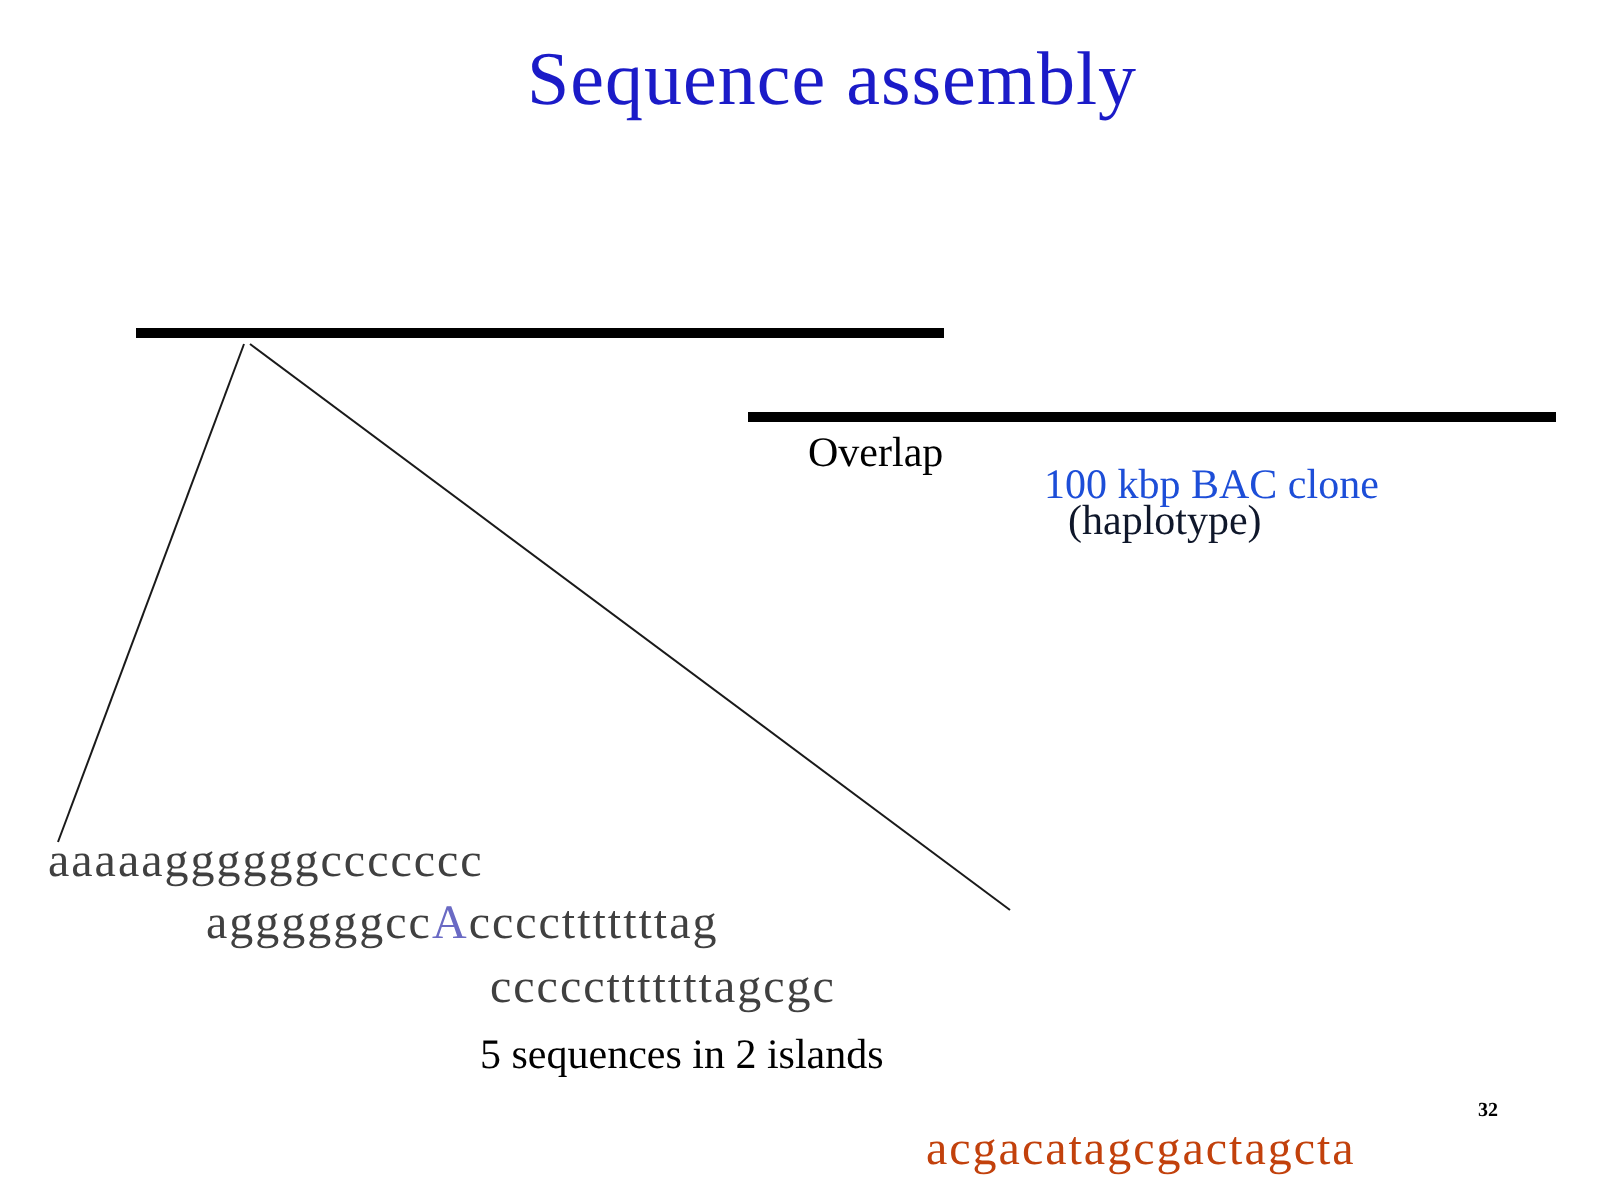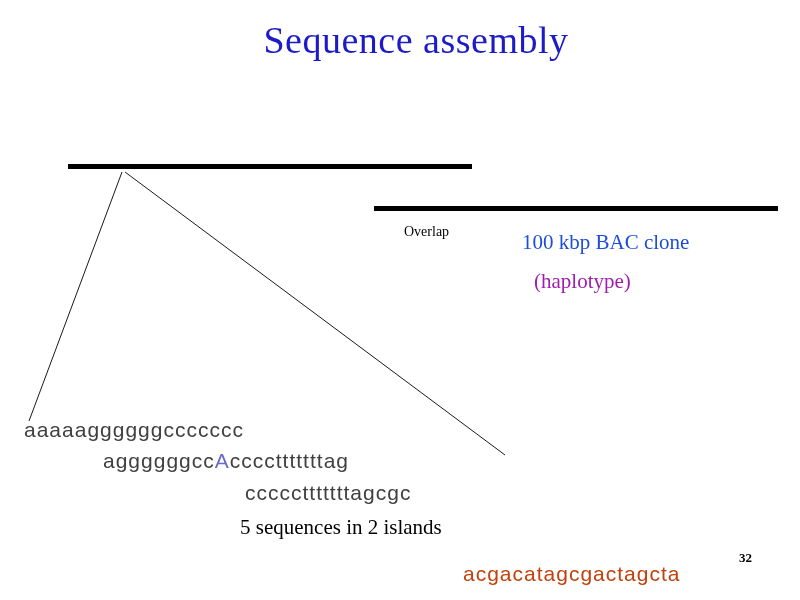--- a/index.html
+++ b/index.html
@@ -59,47 +59,47 @@
     top: 0;
     width: 800px;
     height: 600px;
     pointer-events: none;
   }
 
   
   #overlap-label {
     position: absolute;
     left: 388px;
-    top: 224px;
-    font-size: 14px;
+    top: 214px;
+    font-size: 21px;
     color: #000000;
     white-space: nowrap;
   }
   #bac-clone-label {
     position: absolute;
     left: 506px;
     top: 230px;
     font-size: 21px;
     color: #1d4ed8;
     white-space: nowrap;
   }
   #haplotype-label {
     position: absolute;
     left: 518px;
-    top: 269px;
+    top: 248px;
     font-size: 21px;
-    color: #a21caf;
+    color: #0f172a;
     white-space: nowrap;
   }
 
   
   .seq-read {
     position: absolute;
-    font-family: Liberation Sans, sans-serif;
-    font-size: 21px;
+    font-family: Liberation Serif, serif;
+    font-size: 24px;
     letter-spacing: 1.0px;
     color: #404040;
     white-space: pre;
   }
   #seq-read-1 { left: 8px;   top: 418px; }
   #seq-read-2 { left: 87px;  top: 449px; }
   #seq-read-3 { left: 229px; top: 481px; }
   #seq-read-4 { left: 447px; top: 562px; color: #c2410c; }
 
   .snp-base {
@@ -114,21 +114,21 @@
     font-size: 21px;
     color: #000000;
     white-space: nowrap;
   }
 
   
   #page-number {
     position: absolute;
     left: 723px;
     top: 550px;
-    font-size: 13px;
+    font-size: 10px;
     font-weight: bold;
     color: #000000;
   }
 </style>
 </head>
 <body>
 
 <div id="slide">
 
   <div id="slide-title">Sequence assembly</div>

